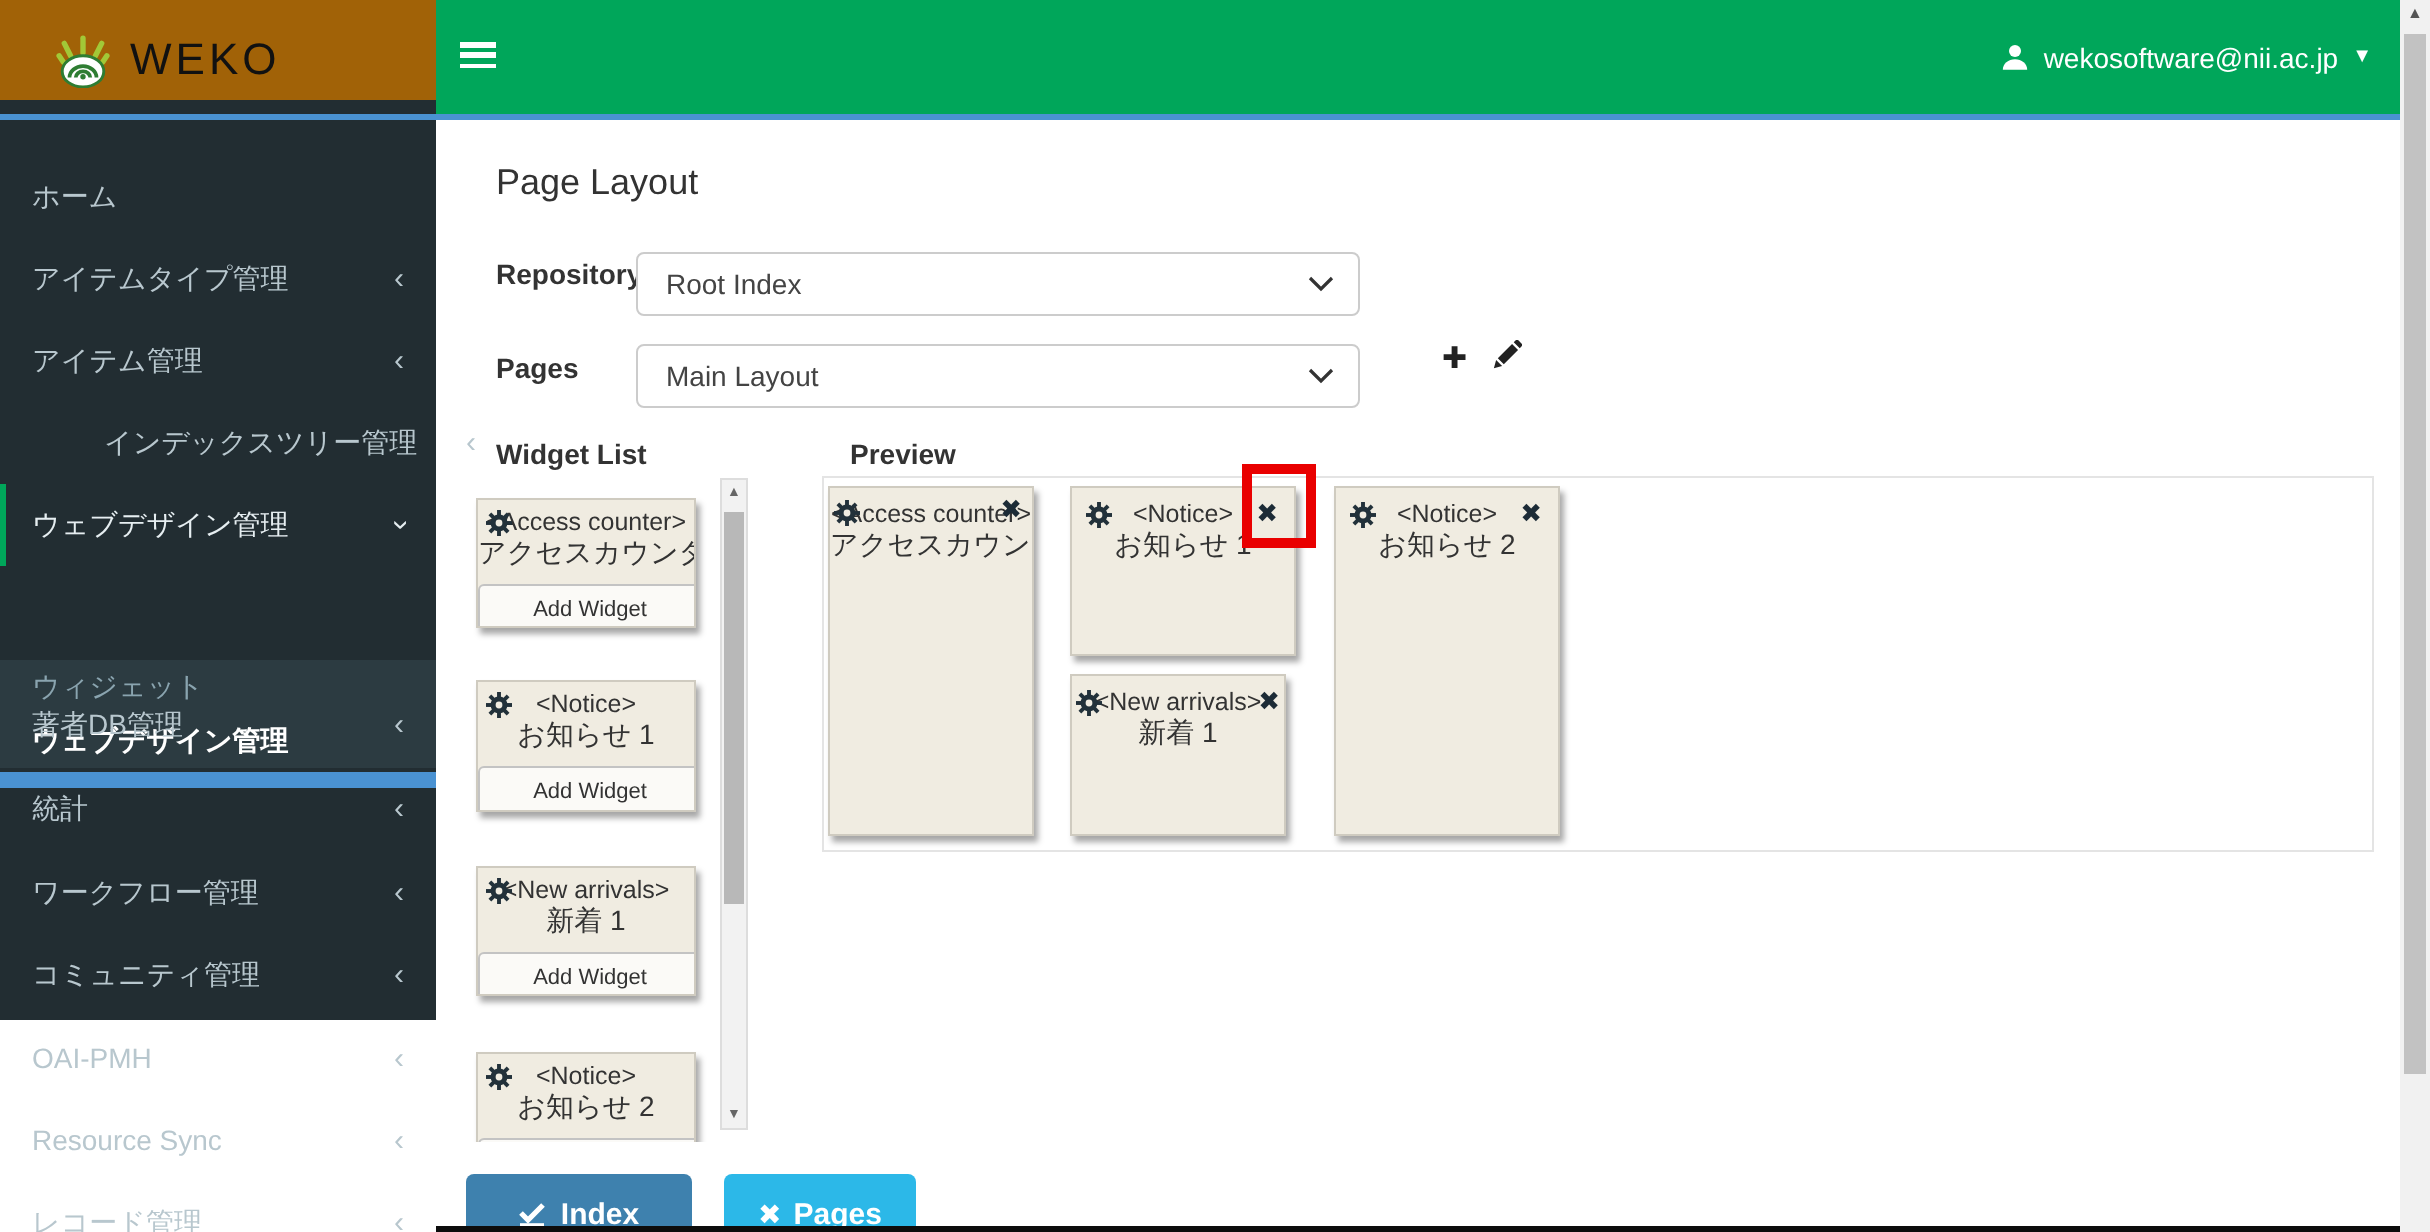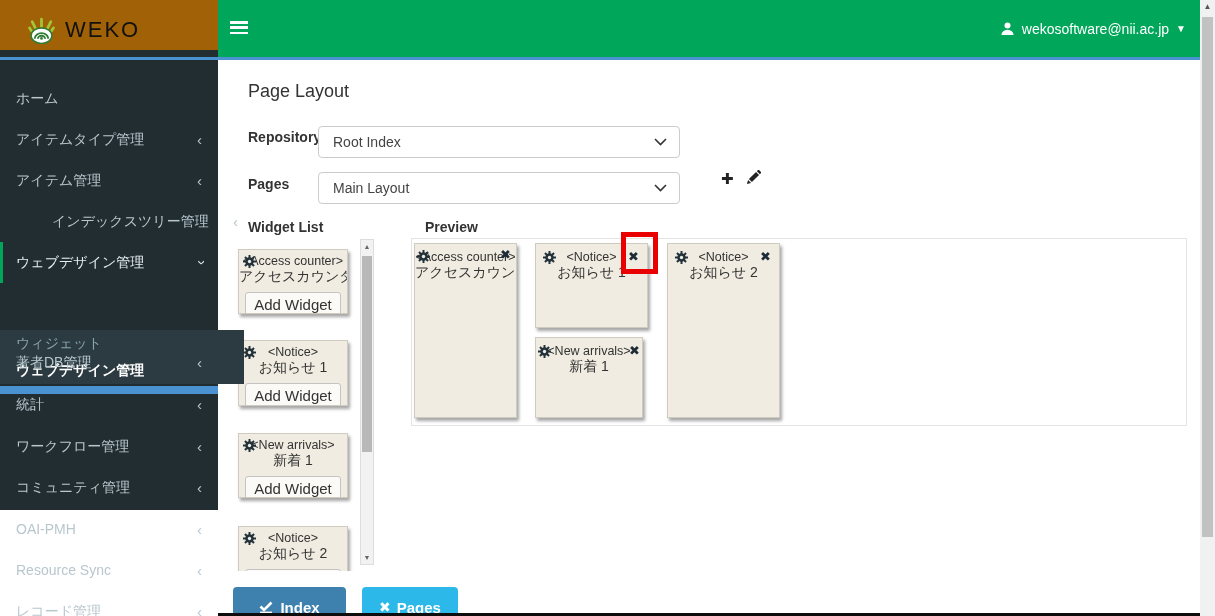--- a/index.html
+++ b/index.html
@@ -16,40 +16,40 @@
   .userbox{top:0;right:29px;height:57px;display:flex;align-items:center;gap:7px;color:#fff;font-size:14px;}
   .caret{font-size:10px;}
   .blueline{left:0;top:57px;width:1200px;height:3px;background:#4a92d2;z-index:6;}
 
   
   .sidebar{left:0;top:50px;width:218px;height:460px;background:#222d32;z-index:2;}
   .mitem{position:absolute;left:0;width:218px;height:41px;line-height:41px;color:#b8c7ce;font-size:14px;padding-left:16px;box-sizing:border-box;cursor:pointer;}
   .mitem .chev{position:absolute;right:16px;top:0;font-size:15px;}
   .mitem.active{border-left:3px solid #00a65a;padding-left:13px;color:#e6eef1;}
   .chev.down{display:inline-block;transform:rotate(-90deg);}
-  .submenu{position:absolute;left:0;top:280px;width:218px;height:54px;background:#2c3b41;padding-left:26px;}
+  .submenu{position:absolute;left:0;top:280px;width:218px;height:54px;background:#2c3b41;}
   .smitem{position:absolute;left:0;width:218px;height:27px;line-height:27px;font-size:14px;padding-left:16px;box-sizing:border-box;cursor:pointer;}
   .smitem.dim{color:#8aa4af;}
   .smitem.on{color:#ffffff;font-weight:bold;}
   .bluebar{position:absolute;left:0;top:336px;width:218px;height:8px;background:#4a92d2;}
 
   
   .pgtitle{left:248px;top:81px;font-size:18px;color:#333;}
   .flabel{font-size:14px;font-weight:bold;color:#333;}
   .req{color:#dd0000;}
   .select{left:318px;width:362px;height:32px;border:1px solid #ccc;border-radius:4px;background:#fff;box-sizing:border-box;display:flex;align-items:center;justify-content:space-between;padding:0 12px 0 14px;font-size:14px;color:#444;cursor:pointer;}
   .iconbtn{font-size:15px;color:#222;cursor:pointer;}
 
   
   .card{position:absolute;background:#f0ece1;border:1px solid #cfcbc0;box-shadow:2px 3px 3px rgba(0,0,0,0.35);box-sizing:border-box;overflow:hidden;cursor:move;}
   .card .t1{font-size:12.5px;color:#333;text-align:center;margin-top:4px;white-space:nowrap;}
   .card .t2{font-size:14px;color:#333;text-align:center;white-space:nowrap;}
   .gear{position:absolute;left:4px;top:5px;cursor:pointer;}
   .xclose{position:absolute;right:5px;top:3px;font-size:13px;font-weight:bold;color:#1c2b36;cursor:pointer;line-height:15px;}
-  .addw{display:block;margin:6px auto 0;width:96px;height:25px;background:#fbfaf7;border:1px solid #c3c3c3;border-radius:3px;font-size:15px;color:#333;font-family:inherit;cursor:pointer;}
+  .addw{display:block;margin:6px auto 0;width:112px;height:25px;background:#fbfaf7;border:1px solid #c3c3c3;border-radius:3px;font-size:11px;color:#333;font-family:inherit;cursor:pointer;}
 
   .wlist{left:233px;top:239px;width:142px;height:332px;overflow:hidden;}
   .wl-sb{position:absolute;left:127px;top:0;width:14px;height:326px;background:#f2f2f2;border:1px solid #ddd;box-sizing:border-box;}
   .wl-sb .ar{position:absolute;left:0;width:12px;height:13px;font-size:7px;color:#666;text-align:center;line-height:13px;cursor:pointer;}
   .wl-thumb{position:absolute;left:1px;top:16px;width:10px;height:196px;background:#b8b8b8;cursor:pointer;}
 
   .preview-panel{left:411px;top:238px;width:776px;height:188px;border:1px solid #e4e4e4;box-sizing:border-box;background:#fff;}
   .pcard .t1{margin-top:6px;}
 
   .redbox{left:621px;top:232px;width:37px;height:42px;border:5px solid #e90000;box-sizing:border-box;z-index:20;}

